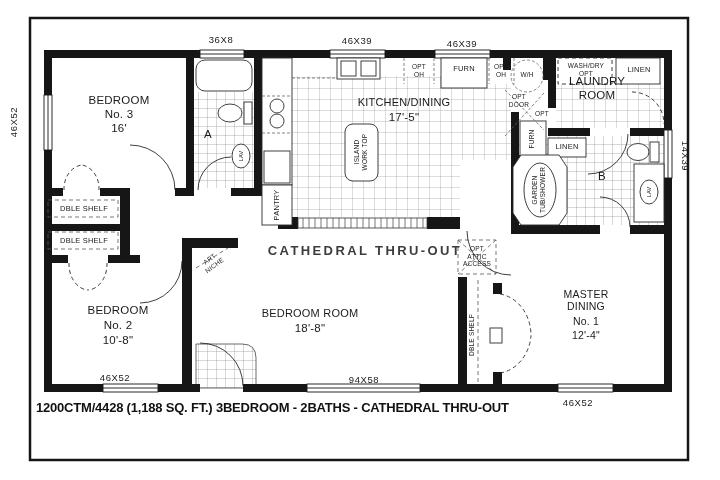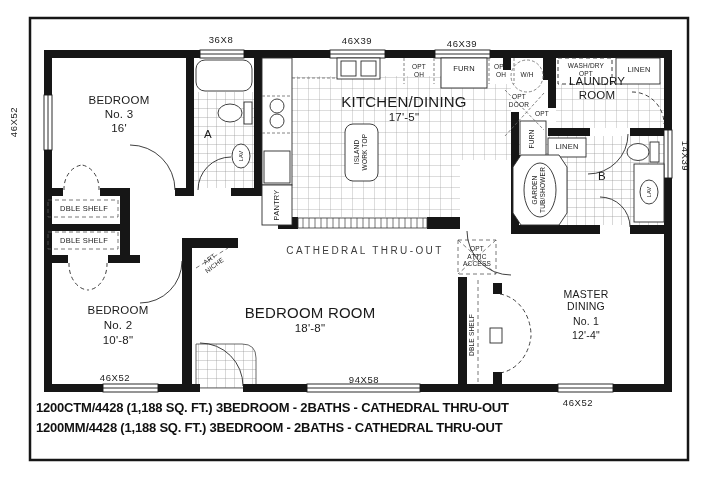--- a/index.html
+++ b/index.html
@@ -11,22 +11,22 @@
   .rotccw{transform:translate(-50%,-50%) rotate(-90deg);}
   .rotcw{transform:translate(-50%,-50%) rotate(90deg);}
   .rot35{transform:translate(-50%,-50%) rotate(-37deg);}
   .b{font-weight:normal;}
   .s5{font-size:5.5px;}
   .s6{font-size:6.5px;}
   .s7{font-size:7.5px;}
   .s9{font-size:9.5px;letter-spacing:0.6px;}
   .s10{font-size:10.5px;}
   .s11{font-size:11.5px;}
-  .s12{font-size:15px;text-align:center;}
-  .cath{font-size:10px;letter-spacing:2.4px;color:#3c3c3c;}
+  .s12{font-size:11px;text-align:center;}
+  .cath{font-size:13px;letter-spacing:2.4px;color:#3c3c3c;font-weight:bold;}
   .footer{position:absolute;transform:none;white-space:nowrap;font-weight:bold;
           font-size:13px;letter-spacing:-0.2px;color:#111;}
 </style>
 </head>
 <body>
 
 <div class="canvas">
 
 <svg class="plan-svg" width="720" height="480" viewBox="0 0 720 480">
   <defs>
@@ -254,15 +254,14 @@
 TUB/SHOWER</div>
 <div class="lbl s5 rotccw" style="left:241px;top:156px">LAV</div>
 <div class="lbl s5 rotccw" style="left:649px;top:192px">LAV</div>
 <div class="lbl s6" style="left:477px;top:256px">OPT
 ATTIC
 ACCESS</div>
 <div class="lbl s6 rot35" style="left:212px;top:262px">ART
 NICHE</div>
 
 <div class="footer" style="left:36px;top:400px">1200CTM/4428 (1,188 SQ. FT.) 3BEDROOM - 2BATHS - CATHEDRAL THRU-OUT</div>
-<div class="footer" style="left:36px;top:420px">1200MM/4428 (1,188 SQ. FT.) 3BEDROOM - 2BATHS - CATHEDRAL THRU-OUT</div>
 
 </div>
 
 </body></html>

